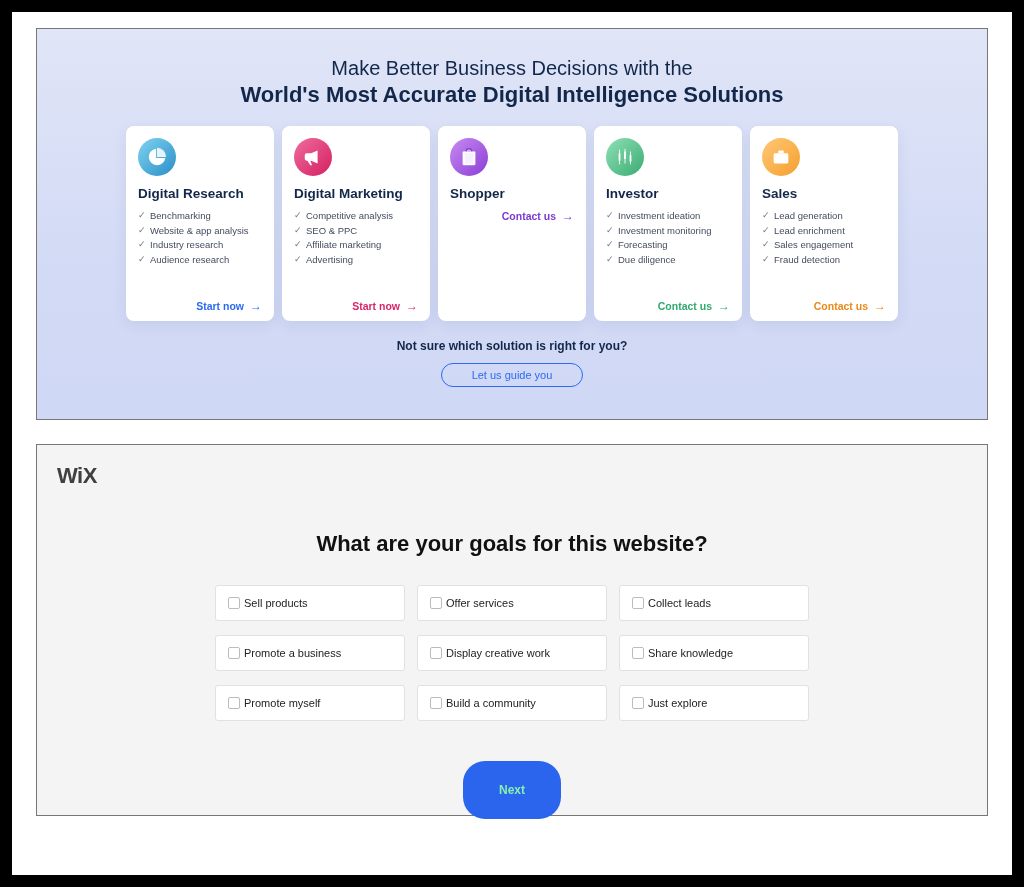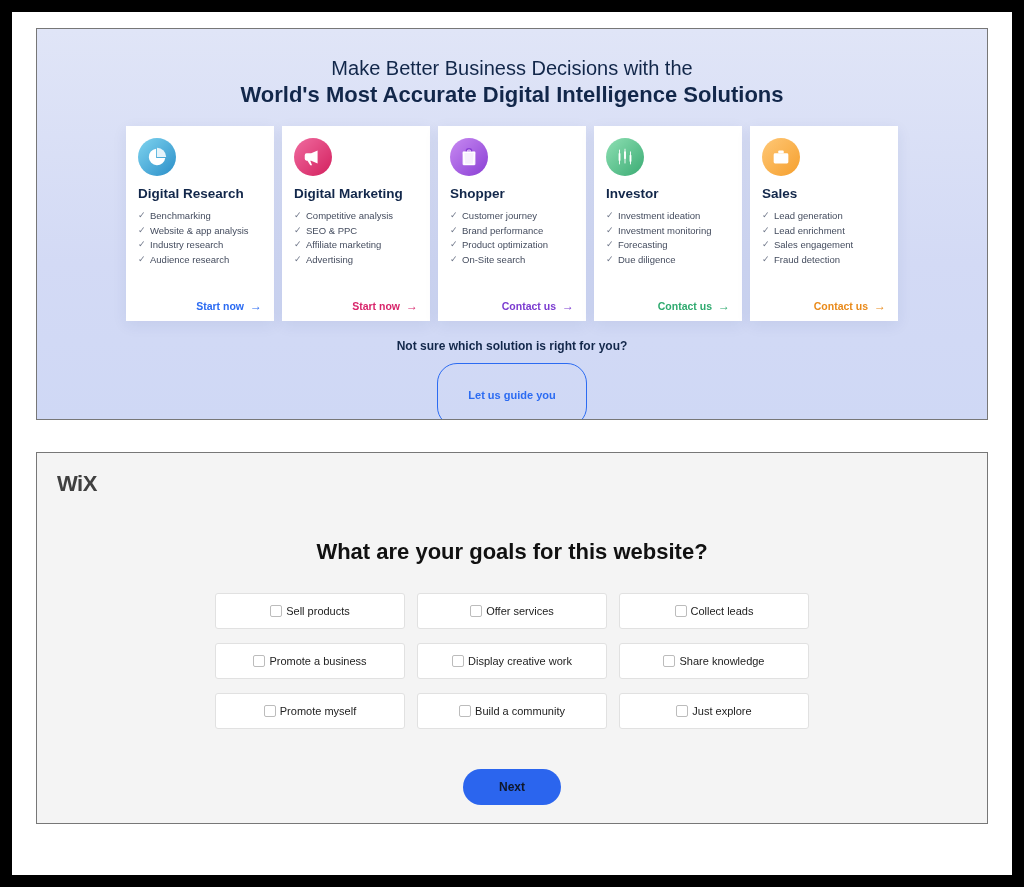--- a/index.html
+++ b/index.html
@@ -10,21 +10,21 @@
     height: 887px;
   }
   .outer-frame {
     border: 12px solid #000;
     width: 1024px;
     height: 887px;
     padding: 16px 24px;
   }
   .panel {
     border: 1px solid #777;
-    margin-bottom: 32px;
+    margin-bottom: 24px;
   }
 
   
   .sw-panel {
     background: linear-gradient(180deg, #e0e5f7 0%, #d3daf5 60%, #cfd8f5 100%);
     height: 392px;
     position: relative;
     overflow: hidden;
   }
   .sw-heading {
@@ -42,21 +42,21 @@
     margin-top: 2px;
   }
   .cards {
     display: flex;
     gap: 8px;
     padding: 18px 14px 0 14px;
     justify-content: center;
   }
   .card {
     background: #fff;
-    border-radius: 0;
+    border-radius: 8px;
     width: 148px;
     height: 195px;
     padding: 12px 12px 8px 12px;
     box-shadow: 0 4px 14px rgba(30,50,120,0.08);
     display: flex;
     flex-direction: column;
     position: relative;
   }
   .card-icon {
     width: 38px;
@@ -123,23 +123,23 @@
     font-size: 12px;
     font-weight: 700;
     color: #12274a;
   }
   .guide-btn {
     display: inline-block;
     margin-top: 10px;
     border: 1px solid #2b6bf2;
     color: #2b6bf2;
     border-radius: 20px;
-    padding: 25px 30px;
+    padding: 5px 30px;
     font-size: 11px;
-    font-weight: 700;
+    font-weight: 400;
     background: transparent;
     cursor: pointer;
     text-align: center;
   }
 
   
   .wix-panel {
     height: 372px;
     background: #f4f4f4;
     padding: 18px 20px;
@@ -170,41 +170,40 @@
   .goal-item {
     background: #fff;
     border: 1px solid #e1e1e1;
     border-radius: 3px;
     height: 36px;
     display: flex;
     align-items: center;
     padding: 0 12px;
     gap: 4px;
     cursor: pointer;
-    justify-content: center;
   }
   .goal-cb {
     width: 12px;
     height: 12px;
     border: 1px solid #bcbcbc;
     border-radius: 2px;
     flex-shrink: 0;
   }
   .goal-label {
     font-size: 11px;
     color: #222;
     font-weight: 500;
   }
   .next-btn {
     margin-top: 40px;
     background: #2b65ee;
-    color: #0f172a;
+    color: #86efac;
     border: none;
     border-radius: 22px;
-    padding: 11px 36px;
+    padding: 22px 36px;
     font-size: 12px;
     font-weight: 600;
     cursor: pointer;
   }
 </style>
 </head>
 <body>
 
 <div class="outer-frame">
 
@@ -254,26 +253,20 @@
         </div>
         <div class="card">
           <div class="card-icon icon-purple">
             <svg viewBox="0 0 24 24" fill="#fff">
               <path d="M6 7h12l-1 13H7L6 7zm3 0a3 3 0 1 1 6 0" stroke="#fff" stroke-width="1.5" fill="none"></path>
               <rect x="5" y="6" width="14" height="15" rx="1.5" fill="#fff" opacity=".9"></rect>
               <path d="M9 6a3 3 0 1 1 6 0" stroke="#8a3ed4" stroke-width="1.6" fill="none"></path>
             </svg>
           </div>
           <div class="card-title">Shopper</div>
-          <ul class="card-list">
-            <li>Customer journey</li>
-            <li>Brand performance</li>
-            <li>Product optimization</li>
-            <li>On-Site search</li>
-          </ul>
           <div class="card-cta cta-purple">
             <span>Contact us</span>
             <span class="cta-arrow">→</span>
           </div>
         </div>
         <div class="card">
           <div class="card-icon icon-green">
             <svg viewBox="0 0 24 24" fill="#fff">
               <rect x="5" y="8" width="2" height="8"></rect>
               <rect x="5.5" y="4" width="1" height="16"></rect>

